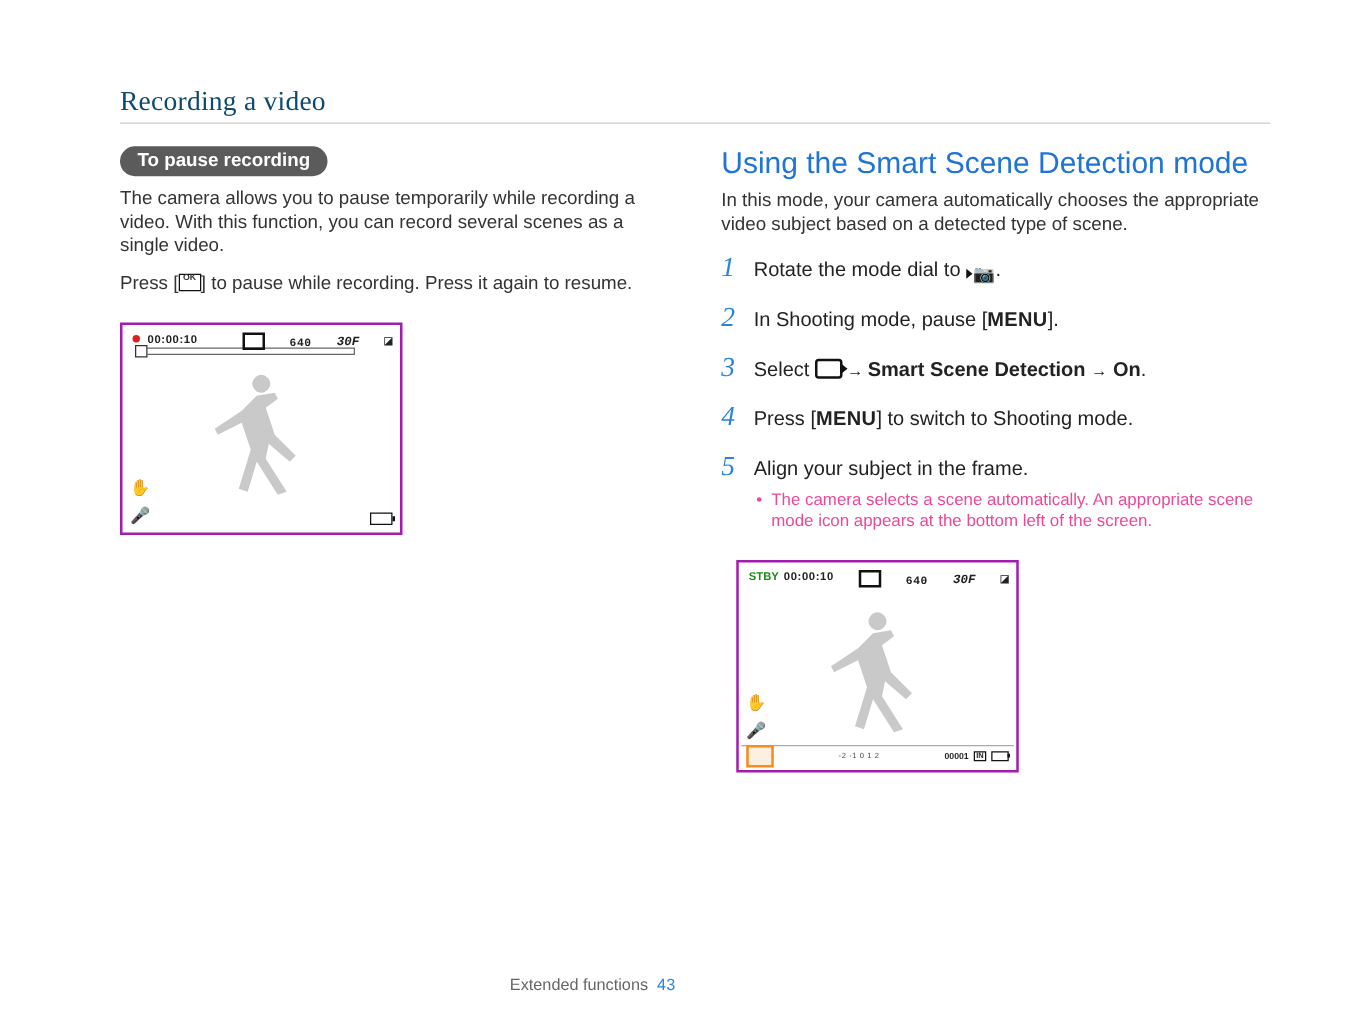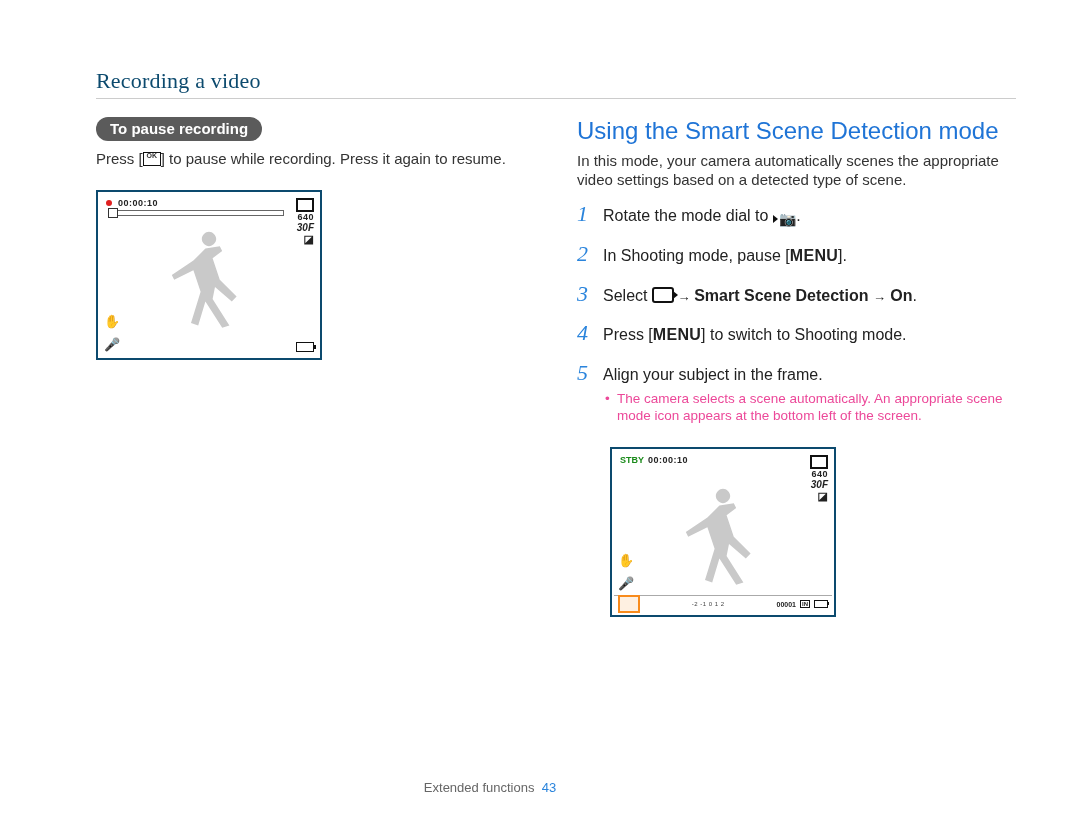--- a/index.html
+++ b/index.html
@@ -103,21 +103,21 @@
     position: relative;
   }
   .sub-bullet::before {
     content: "•";
     position: absolute;
     left: -12px;
   }
 
   
   .lcd {
-    border: 2px solid #0c4a6e;
+    border: 2px solid #a21caf;
     width: 226px;
     height: 170px;
     margin-top: 22px;
     position: relative;
     background: #fff;
     box-sizing: border-box;
   }
   .lcd .topbar {
     position: absolute;
     top: 6px;
@@ -137,22 +137,22 @@
   .lcd .progress {
     position:absolute; top:18px; left:10px; right:36px; height:4px;
     border:1px solid #666;
   }
   .lcd .progress .thumb {
     position:absolute; left:-1px; top:-3px; width:8px; height:8px;
     border:1px solid #333; background:#fff;
   }
   .lcd .right-icons {
     position:absolute; top:6px; right:6px;
-    display:flex; flex-direction:column; gap:0; align-items:flex-end;
-    font-size:10px; font-weight:700;
+    display:flex; flex-direction:row; gap:20px; align-items:flex-end;
+    font-size:10px; font-weight:700;font-family:Liberation Mono, monospace;
   }
   .lcd .right-icons .sq { width:14px; height:10px; border:2px solid #111;}
   .lcd .right-icons .label640 { font-size:9px; font-weight:700; letter-spacing:0.5px;}
   .lcd .right-icons .fps { font-size:10px; font-weight:700; font-style:italic;}
   .lcd .right-icons .heart { font-size:11px; }
   .lcd .left-icons {
     position:absolute; left:6px; bottom:6px;
     display:flex; flex-direction:column; gap:8px;
   }
   .lcd .left-icons .hand, .lcd .left-icons .mic {
@@ -197,21 +197,21 @@
   }
   .lcd .footer-strip .batt-sm::after{
     content:""; position:absolute; right:-2px; top:1px; width:1.5px; height:3px; background:#111;
   }
 
   .lcd.with-footer .left-icons { bottom: 24px; }
   .lcd.with-footer .right-icons { top:6px; }
 
   .footer {
     position:absolute; bottom:20px; left:0; width:948px; text-align:center;
-    font-size:13px; color:#666;padding-left:16px;
+    font-size:13px; color:#666;
   }
   .footer .pgnum { color:#2a84dc; }
 
   
   .ok-icon {
     display:inline-block; width:16px; height:12px; border:1px solid #111;
     vertical-align:-2px; position:relative; font-size:7px; line-height:6px;
     text-align:center; font-weight:700;
   }
   .ok-icon::after { content:"OK"; position:absolute; top:0; left:1px; right:1px;}
@@ -238,20 +238,21 @@
 <body>
 
 <div class="page">
   <div class="section-title">Recording a video</div>
   <hr class="rule">
 
   <div class="columns">
 
     <div class="col">
       <span class="pill">To pause recording</span>
+      <div class="body-text">The camera allows you to pause temporarily while recording a video. With this function, you can record several scenes as a single video.</div>
       <div class="body-text">
         <span>Press [</span><span class="ok-icon"></span><span>] to pause while recording. Press it again to resume.</span>
       </div>
 
       
       <div class="lcd">
         <div class="topbar">
           <span class="rec-dot"></span>
           <span class="timecode">00:00:10</span>
         </div>
@@ -272,21 +273,21 @@
         <div class="dancer">
           <svg viewBox="0 0 100 100">
             <path fill="#c9c9c9" d="M50 10c3 0 6 3 6 6s-3 6-6 6-6-3-6-6 3-6 6-6zm-3 14l12-2 2 4-8 6 6 18 14 14-4 4-14-12-2 10 14 22-6 2-14-22-6 20-6-2 8-26-6-18-16 8-2-4 18-12 10-10z"></path>
           </svg>
         </div>
       </div>
     </div>
 
     <div class="col">
       <h2 class="h2-blue">Using the Smart Scene Detection mode</h2>
-      <div class="body-text">In this mode, your camera automatically scenes the appropriate video settings based on a detected type of scene.</div>
+      <div class="body-text">In this mode, your camera automatically chooses the appropriate video subject based on a detected type of scene.</div>
 
       <ol class="steps">
         <li>
           <span class="num">1</span>
           <span class="step-text">
             <span>Rotate the mode dial to </span><span class="video-mode-icon">
                 <span class="tri"></span>
                 <span class="cam">📷</span>
               </span><span>.</span>
           </span>
@@ -311,21 +312,21 @@
         </li>
         <li>
           <span class="num">5</span>
           <span class="step-text">
             <span>Align your subject in the frame.</span>
             <div class="sub-bullet">The camera selects a scene automatically. An appropriate scene mode icon appears at the bottom left of the screen.</div>
           </span>
         </li>
       </ol>
 
-      <div class="lcd with-footer" style="margin-left:33px;">
+      <div class="lcd with-footer" style="margin-left:12px;">
         <div class="topbar">
           <span class="stby">STBY</span>
           <span class="timecode">00:00:10</span>
         </div>
         <div class="right-icons">
           <span class="sq"></span>
           <span class="label640">640</span>
           <span class="fps">30F</span>
           <span class="heart">◪</span>
         </div>

